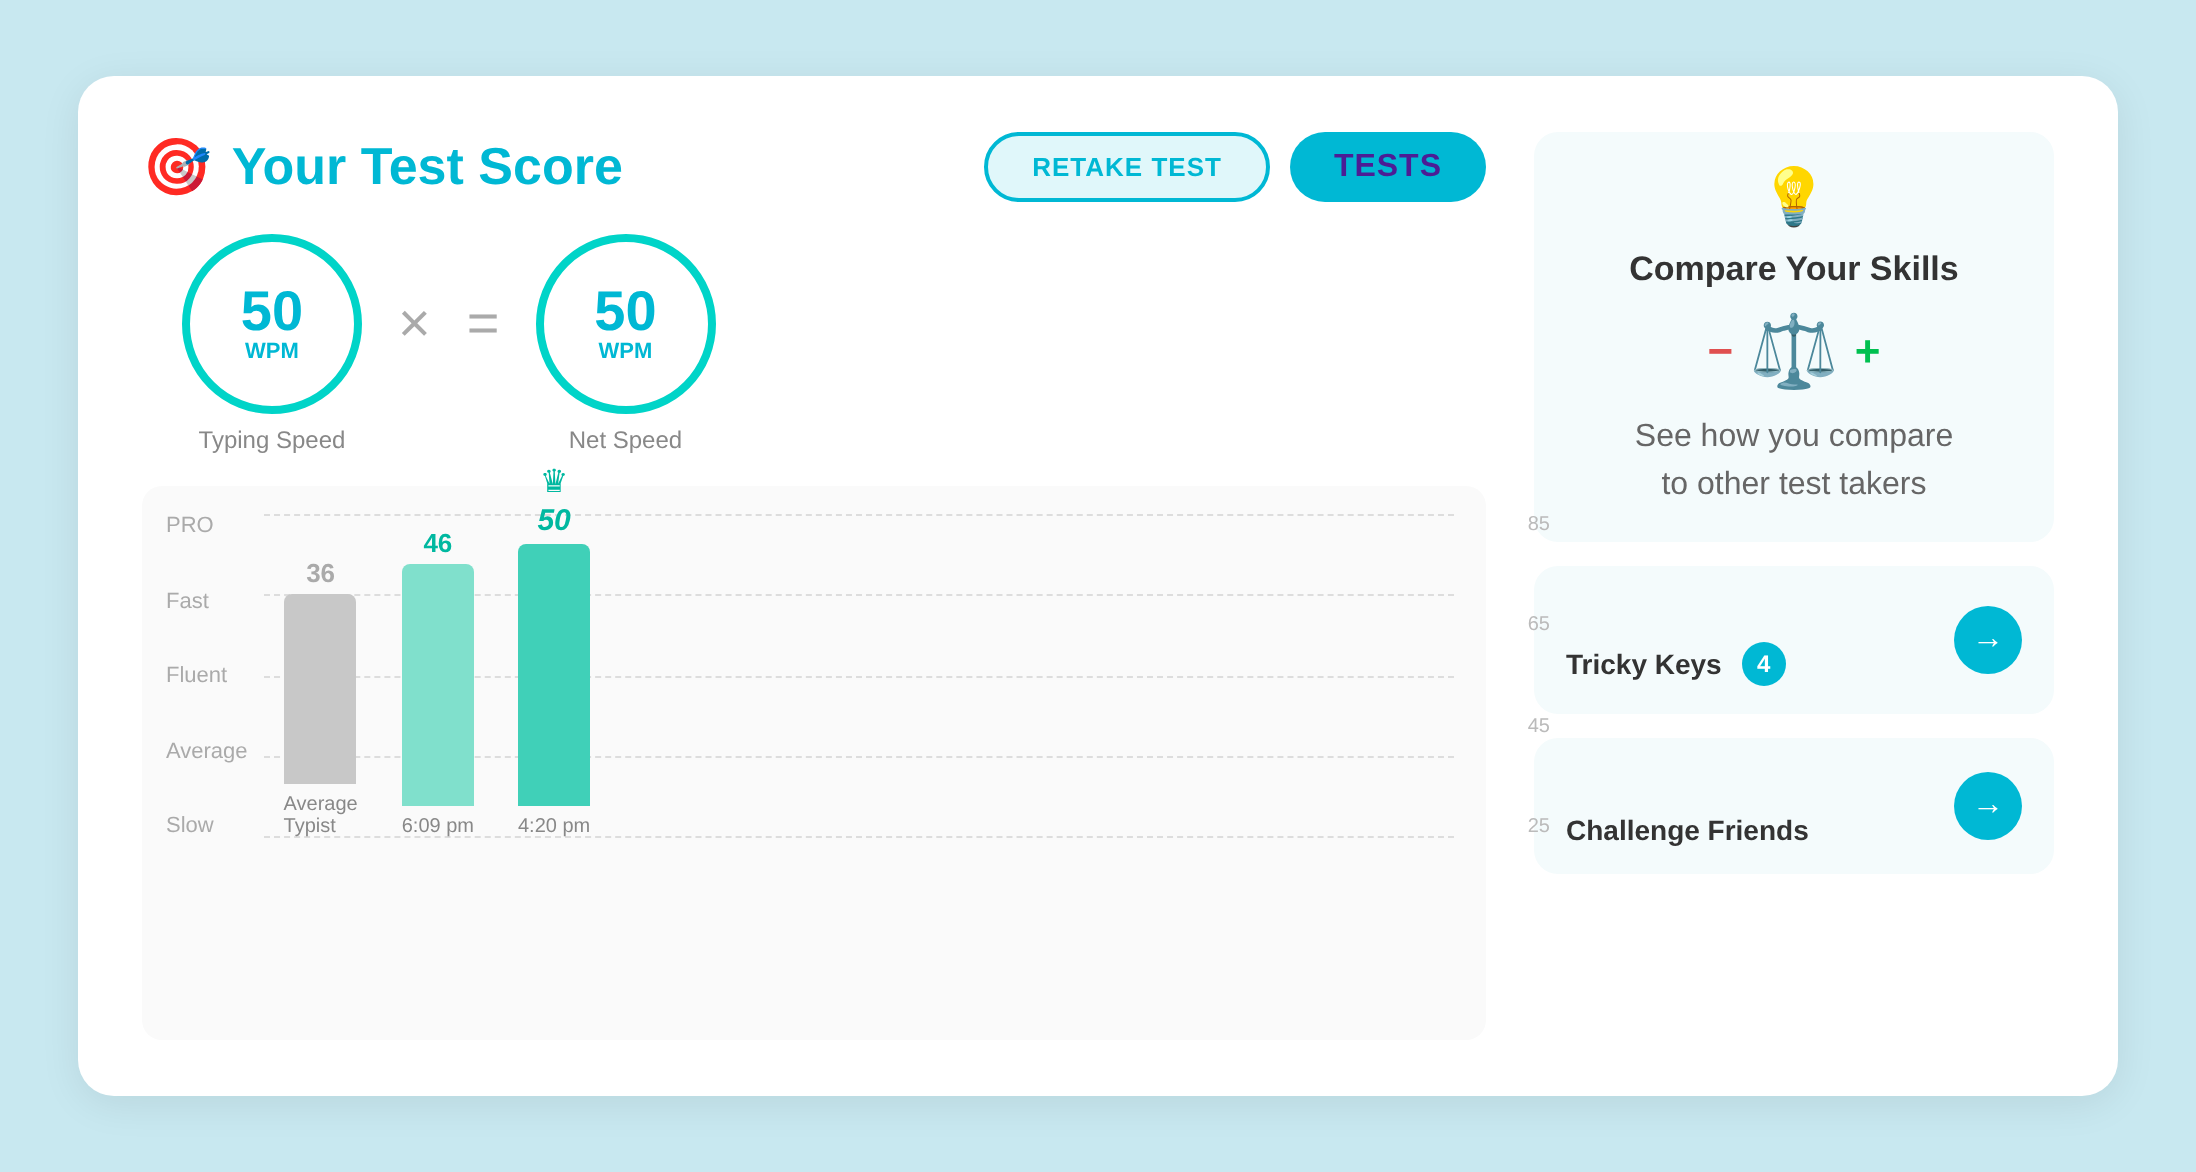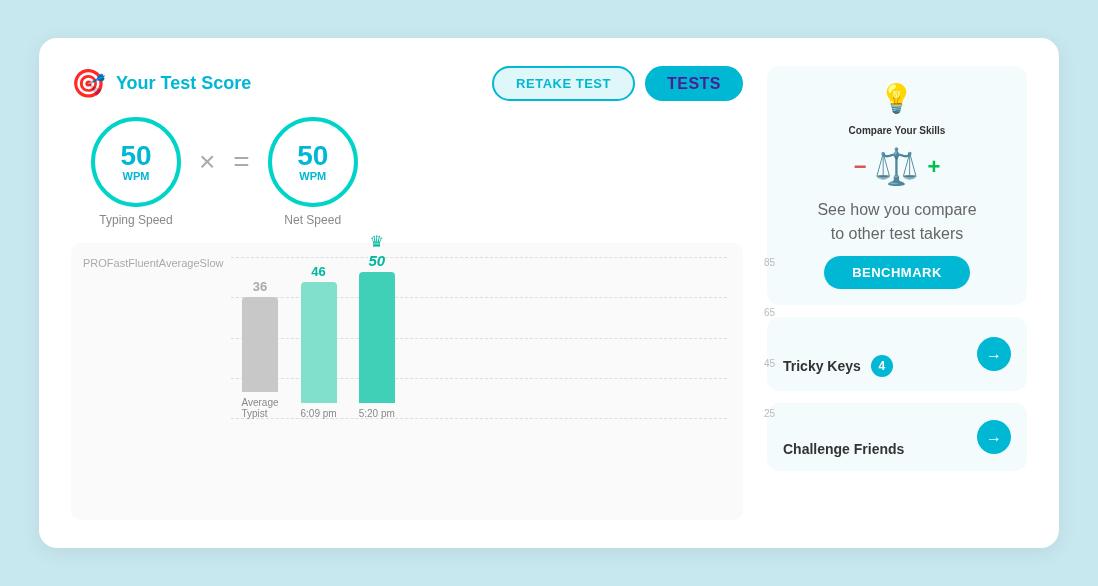--- a/index.html
+++ b/index.html
@@ -45,21 +45,21 @@
     .header-title-area {
       display: flex;
       align-items: center;
       gap: 10px;
     }
     .header-icon {
       font-size: 28px;
       color: #00b8d4;
     }
     .header-title {
-      font-size: 18px;
+      font-size: 26px;
       font-weight: 700;
       color: #00b8d4;
     }
     .header-buttons {
       display: flex;
       gap: 10px;
       justify-content: flex-end;
     }
     .btn-retake {
       background: #e0f7fa;
@@ -212,46 +212,45 @@
       margin-top: 5px;
       white-space: nowrap;
     }
     .crown {
       font-size: 16px;
       color: #00b8a0;
       margin-bottom: 1px;
     }
     .chart-side-labels {
       display: flex;
-      flex-direction: row;
+      flex-direction: column;
       justify-content: space-between;
       padding-bottom: 28px;
       padding-right: 8px;
-      text-align: right;
     }
     .chart-side-label {
       font-size: 11px;
       color: #aaa;
     }
     
     .compare-card {
       background: #f4fbfc;
       border-radius: 12px;
       padding: 16px 14px;
       display: flex;
       flex-direction: column;
       align-items: center;
       gap: 10px;
     }
     .compare-bulb {
       font-size: 28px;
       color: #00b8d4;
     }
     .compare-title {
-      font-size: 10px;
+      font-size: 17px;
       font-weight: 700;
       color: #333;
     }
     .compare-scale {
       display: flex;
       align-items: center;
       gap: 8px;
     }
     .scale-minus {
       font-size: 22px;
@@ -402,21 +401,21 @@
             <span class="bar-value">46</span>
             <div class="bar" style="height:121px;"></div>
             <span class="bar-time">6:09 pm</span>
           </div>
 
 
           <div class="bar-group">
             <div class="crown">♛</div>
             <span class="bar-value" style="font-style:italic;font-size:15px;font-weight:800;">50</span>
             <div class="bar highlighted" style="height:131px;"></div>
-            <span class="bar-time">5:20 pm</span>
+            <span class="bar-time">4:20 pm</span>
           </div>
 
           <div class="chart-nums-right">
             <span class="chart-num">85</span>
             <span class="chart-num">65</span>
             <span class="chart-num">45</span>
             <span class="chart-num">25</span>
           </div>
         </div>
       </div>
@@ -429,21 +428,20 @@
       <span class="compare-bulb">💡</span>
       <span class="compare-title">Compare Your Skills</span>
 
       <div class="compare-scale">
         <span class="scale-minus">−</span>
         <span class="scale-icon">⚖️</span>
         <span class="scale-plus">+</span>
       </div>
 
       <span class="compare-desc">See how you compare<br>to other test takers</span>
-      <button class="btn-benchmark">BENCHMARK</button>
     </div>
 
     <div class="side-link-card">
       <div class="side-link-left">
         <span class="side-link-title">Tricky Keys</span>
         <div class="badge">4</div>
       </div>
       <button class="arrow-btn">→</button>
     </div>
 

